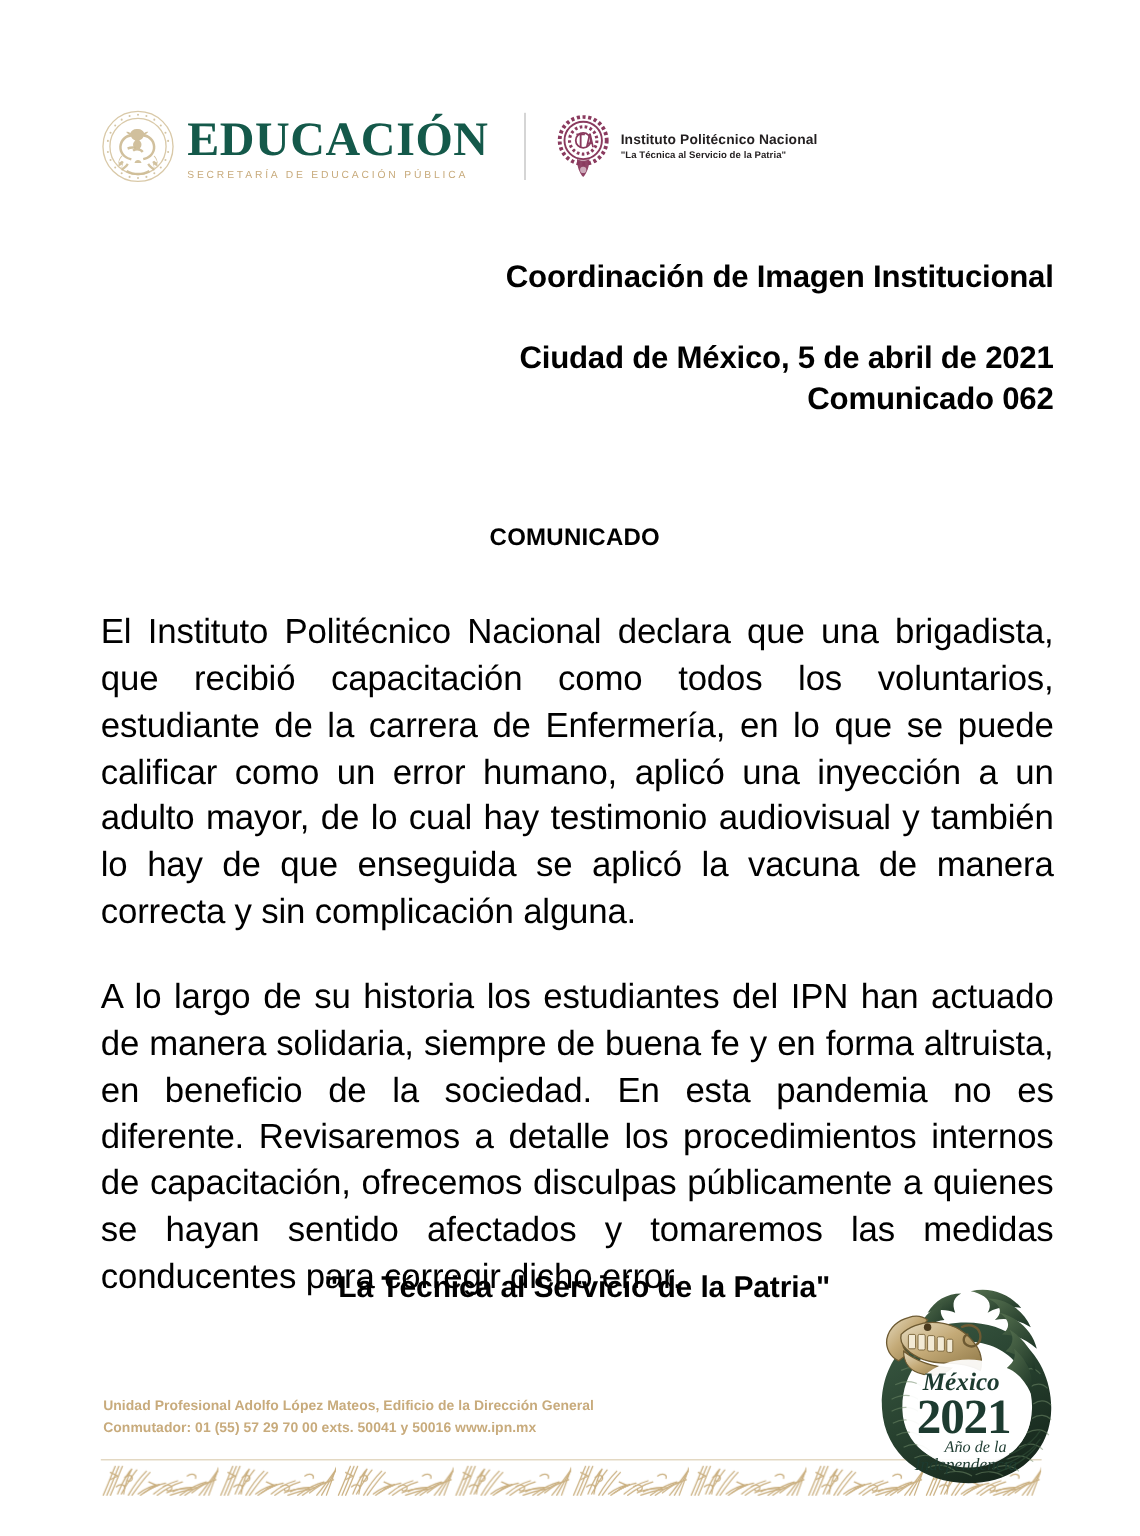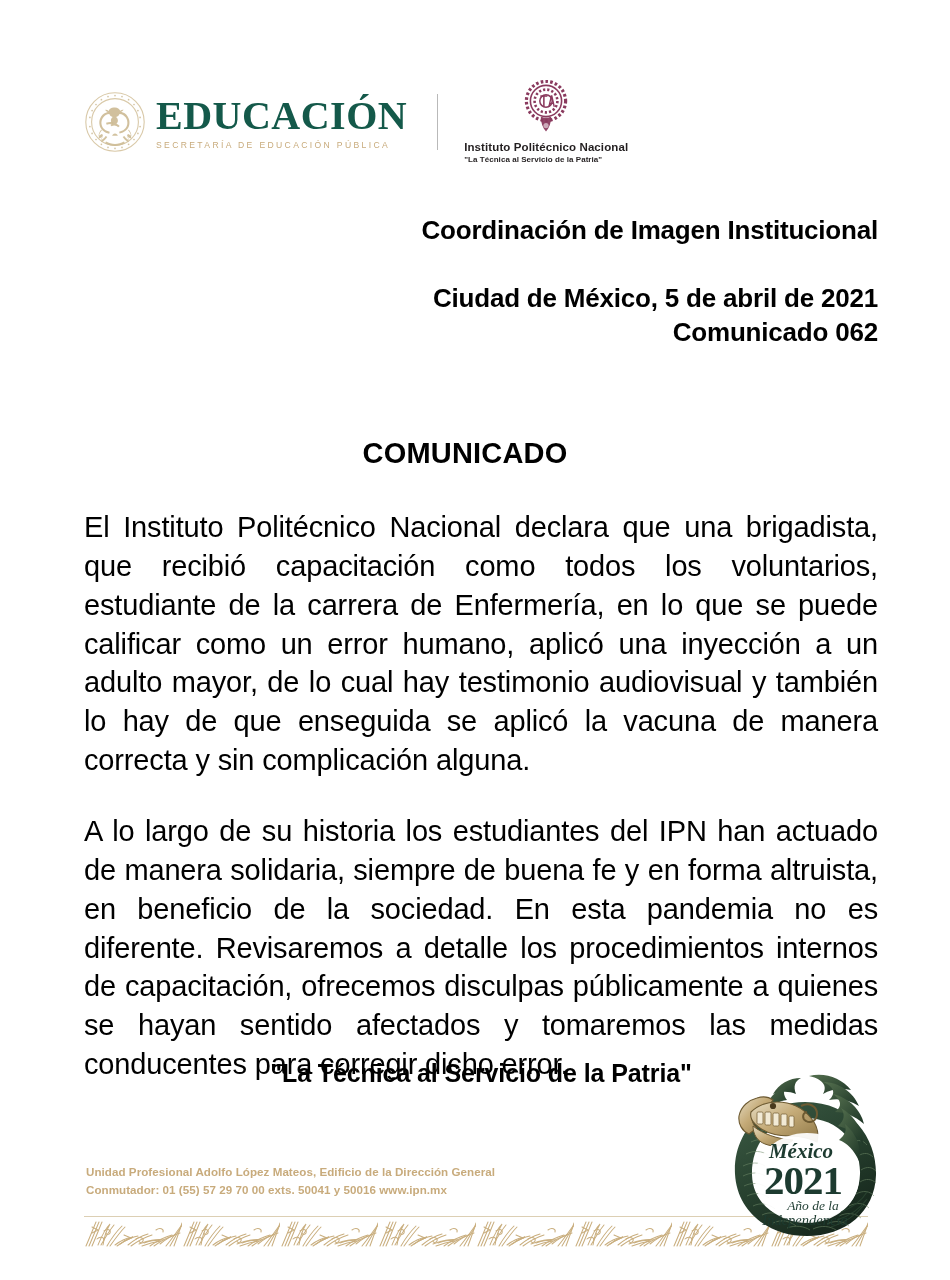--- a/index.html
+++ b/index.html
@@ -63,21 +63,20 @@
     width: 1px;
     height: 56px;
     background: #b9b9b9;
     margin: 0 26px 0 30px;
     flex: 0 0 1px;
   }
   .ipn-lockup {
     display: flex;
     align-items: center;
     gap: 9px;
-    flex-direction: column;
   }
   .ipn-mark {
     width: 44px;
     height: 52px;
     flex: 0 0 44px;
   }
   .ipn-words {
     display: flex;
     flex-direction: column;
     gap: 2px;
@@ -110,24 +109,24 @@
     font-weight: 700;
     line-height: 1.30;
     letter-spacing: -0.2px;
     white-space: nowrap;
   }
   .meta-gap { height: 34px; }
 
   .doc-heading {
     position: absolute;
     top: 437px;
-    left: 68px;
+    left: 82px;
     width: 794px;
     text-align: center;
-    font-size: 29px;
+    font-size: 20px;
     font-weight: 700;
     letter-spacing: 0.2px;
   }
 
   
   .body-text {
     position: absolute;
     top: 508px;
     left: 84px;
     width: 794px;

